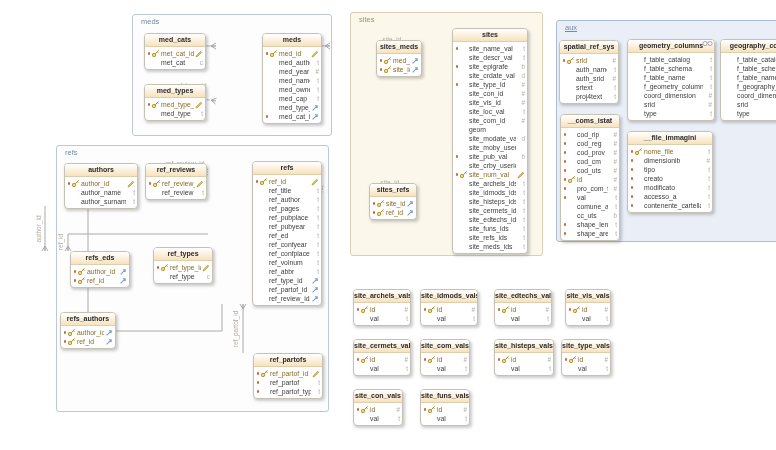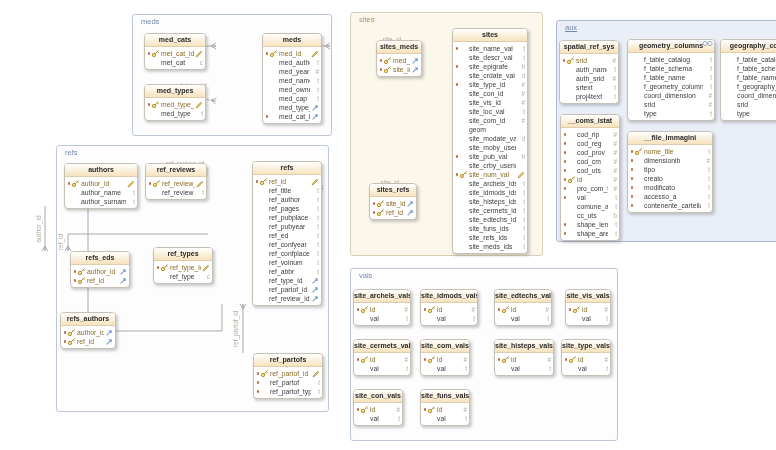--- a/index.html
+++ b/index.html
@@ -35,23 +35,20 @@
         <span class="group-label" style="color: rgb(113, 137, 173);">meds</span>
       </div>
       <div class="group" style="left: 306px; top: 12px; width: 193px; height: 244px; background: rgb(251, 247, 235); border-color: rgb(216, 207, 180);">
         <span class="group-label" style="color: rgb(165, 148, 109);">sites</span>
       </div>
       <div class="group" style="left: 512px; top: 20px; width: 255px; height: 222px; background: rgb(233, 238, 247); border-color: rgb(170, 187, 214);">
         <span class="group-label" style="color: rgb(113, 137, 173); text-decoration: underline;">aux</span>
       </div>
       <div class="group" style="left: 12px; top: 145px; width: 273px; height: 267px; background: rgb(253, 253, 254); border-color: rgb(188, 200, 218);">
         <span class="group-label" style="color: rgb(113, 137, 173);">refs</span>
-      </div>
-      <div class="group" style="left: 306px; top: 268px; width: 268px; height: 173px; background: rgb(253, 253, 254); border-color: rgb(188, 200, 218);">
-        <span class="group-label" style="color: rgb(113, 137, 173);">vals</span>
       </div>
     </div>
   <svg id="conn-layer" width="776" height="450" viewBox="0 0 776 450">
       <g>
         <path d="M 162 46 L 216 46" fill="none" stroke="#a9a9a9" stroke-width="1"></path>
         <path d="M 211 46 L 216 49 M 211 46 L 216 46 M 211 46 L 216 43" fill="none" stroke="#a9a9a9" stroke-width="1"></path>
         <text x="188" y="41" font-size="6.5" fill="#b3ab9c" text-anchor="middle">med_cat_id</text>
       </g>
       <g>
         <path d="M 162 93 L 216 101" fill="none" stroke="#a9a9a9" stroke-width="1" stroke-dasharray="3 2"></path>

